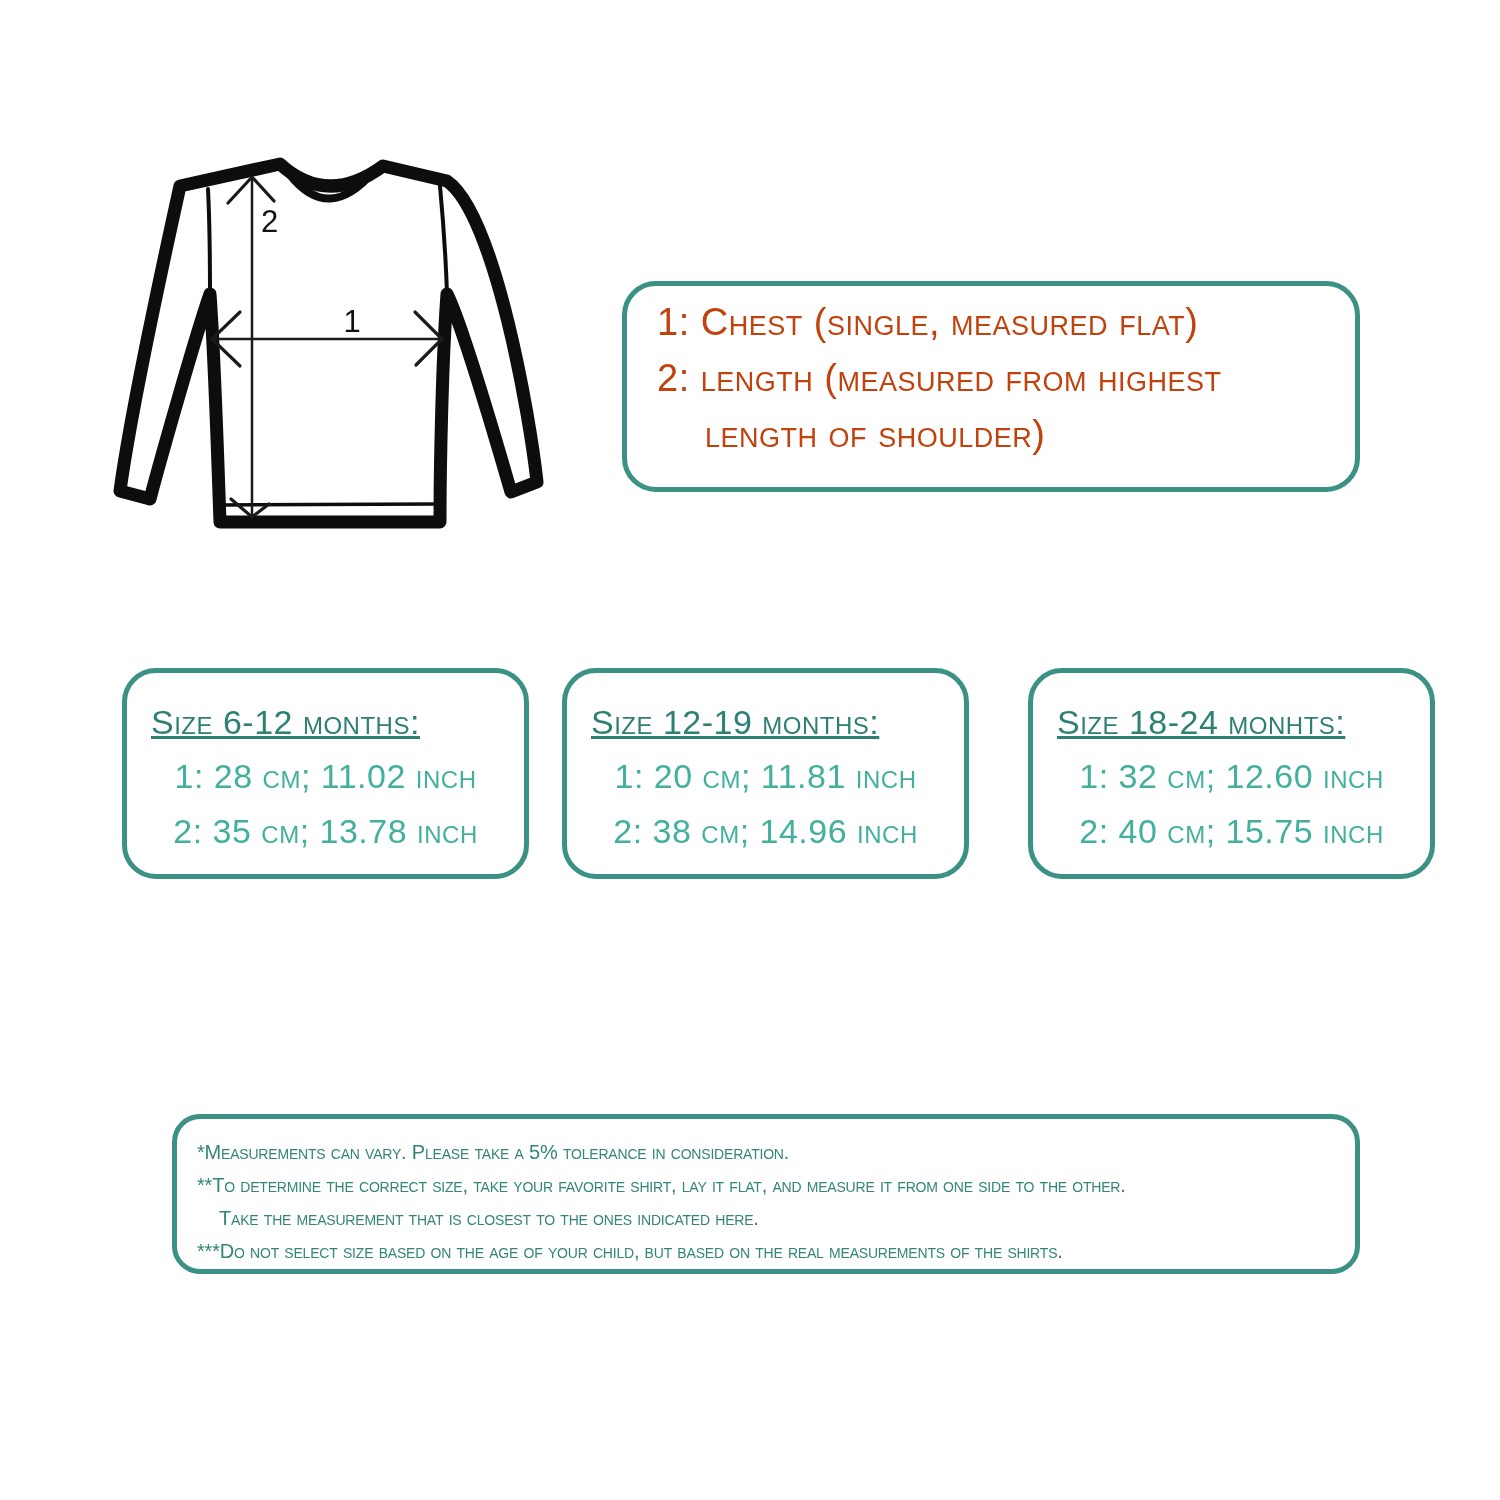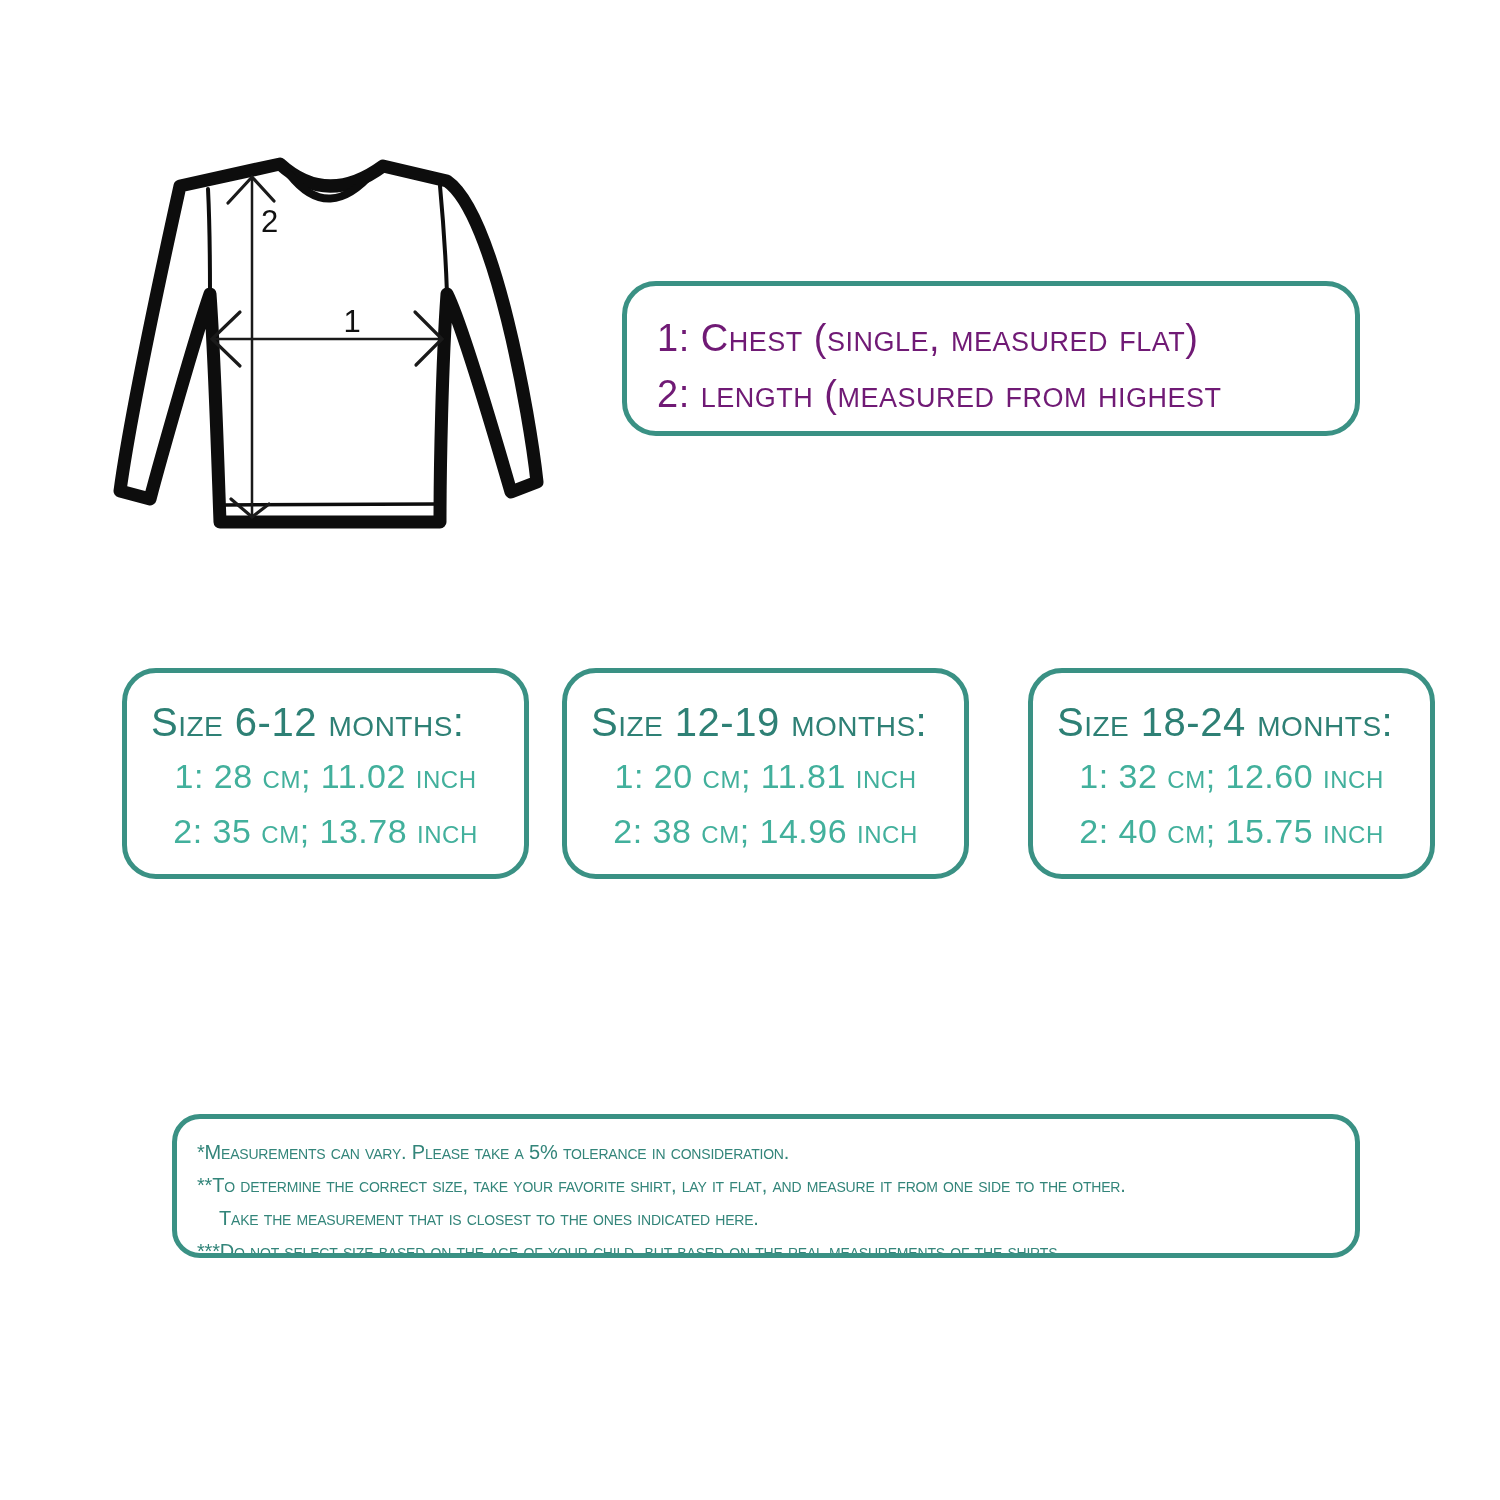--- a/index.html
+++ b/index.html
@@ -17,45 +17,45 @@
     border-radius:34px;
     box-sizing:border-box;
     overflow:hidden;
   }
   .sc{
     font-variant:small-caps;
     white-space:nowrap;
   }
   
   .legend{
-    left:622px;top:281px;width:738px;height:155px;
-    padding:24px 30px;
-    color:#701a75;
+    left:622px;top:281px;width:738px;height:211px;
+    padding:8px 30px;
+    color:#c2410c;
   }
   .legend .line{
     font-size:38px;line-height:56px;letter-spacing:.5px;
   }
   .legend .line.indent{padding-left:48px;}
   
   .card{
     top:668px;width:407px;height:211px;
     padding:22px 24px;
   }
   .card .title{
-    color:#2e8075;font-size:40px;line-height:54px;letter-spacing:.5px;
+    color:#2e8075;font-size:34px;line-height:54px;letter-spacing:.5px;text-decoration:underline;
   }
   .card .val{
     color:#42b09c;font-size:34px;line-height:55px;letter-spacing:.5px;text-align:center;
   }
   .card.c1{left:122px;}
   .card.c2{left:562px;}
   .card.c3{left:1008px;margin-left:20px;}
   
   .footnotes{
-    left:172px;top:1114px;width:1188px;height:144px;
+    left:172px;top:1114px;width:1188px;height:160px;
     padding:17px 20px;
     color:#33857a;
     border-radius:28px;
   }
   .footnotes .line{
     font-size:20px;line-height:33px;letter-spacing:-0.2px;
   }
   .footnotes .line.indent{padding-left:22px;}
   
   .shirt{

